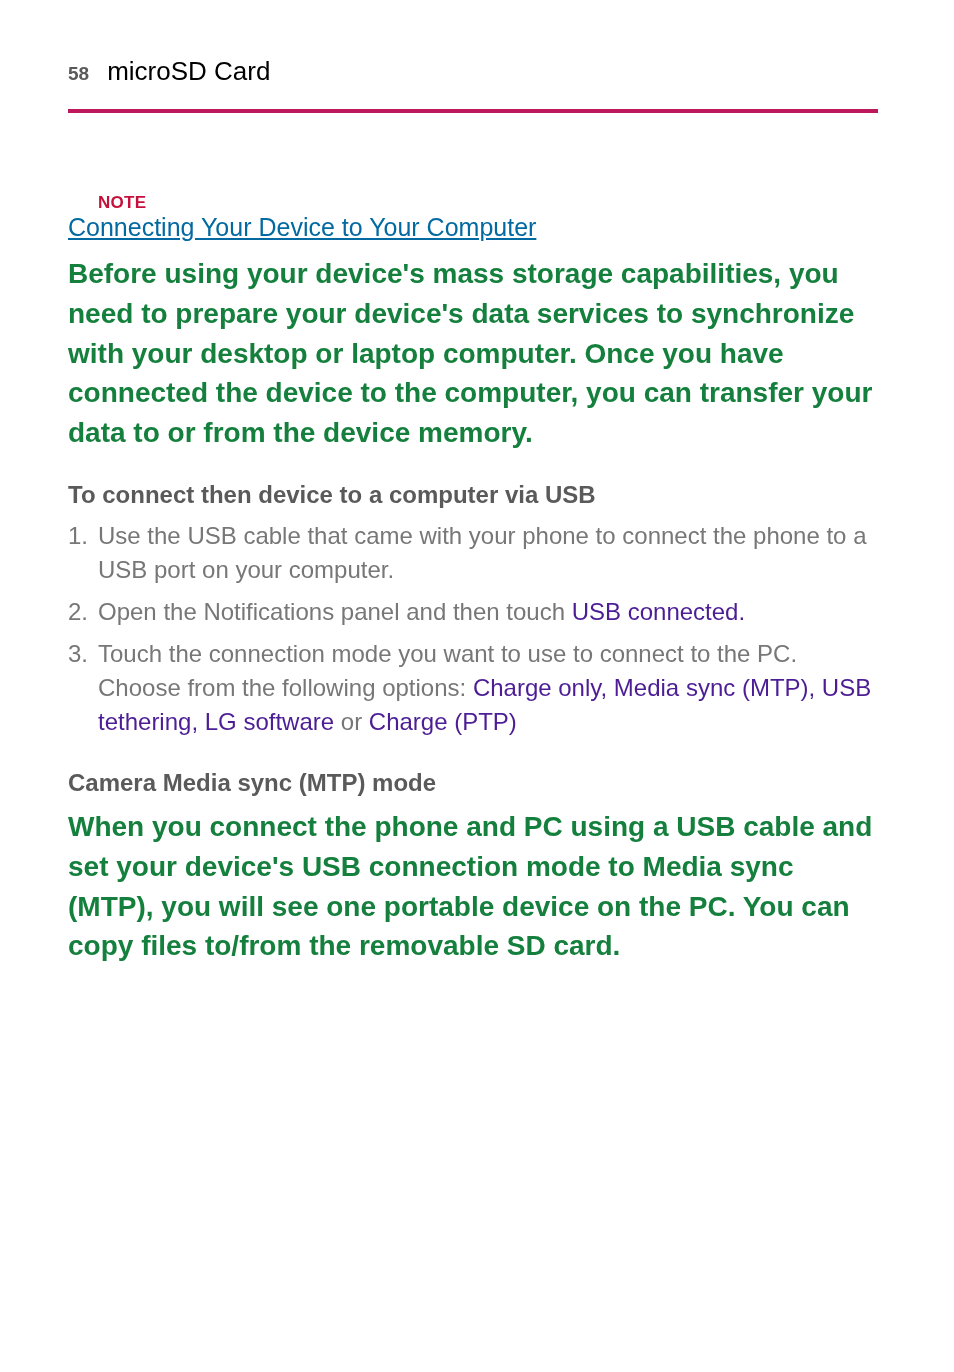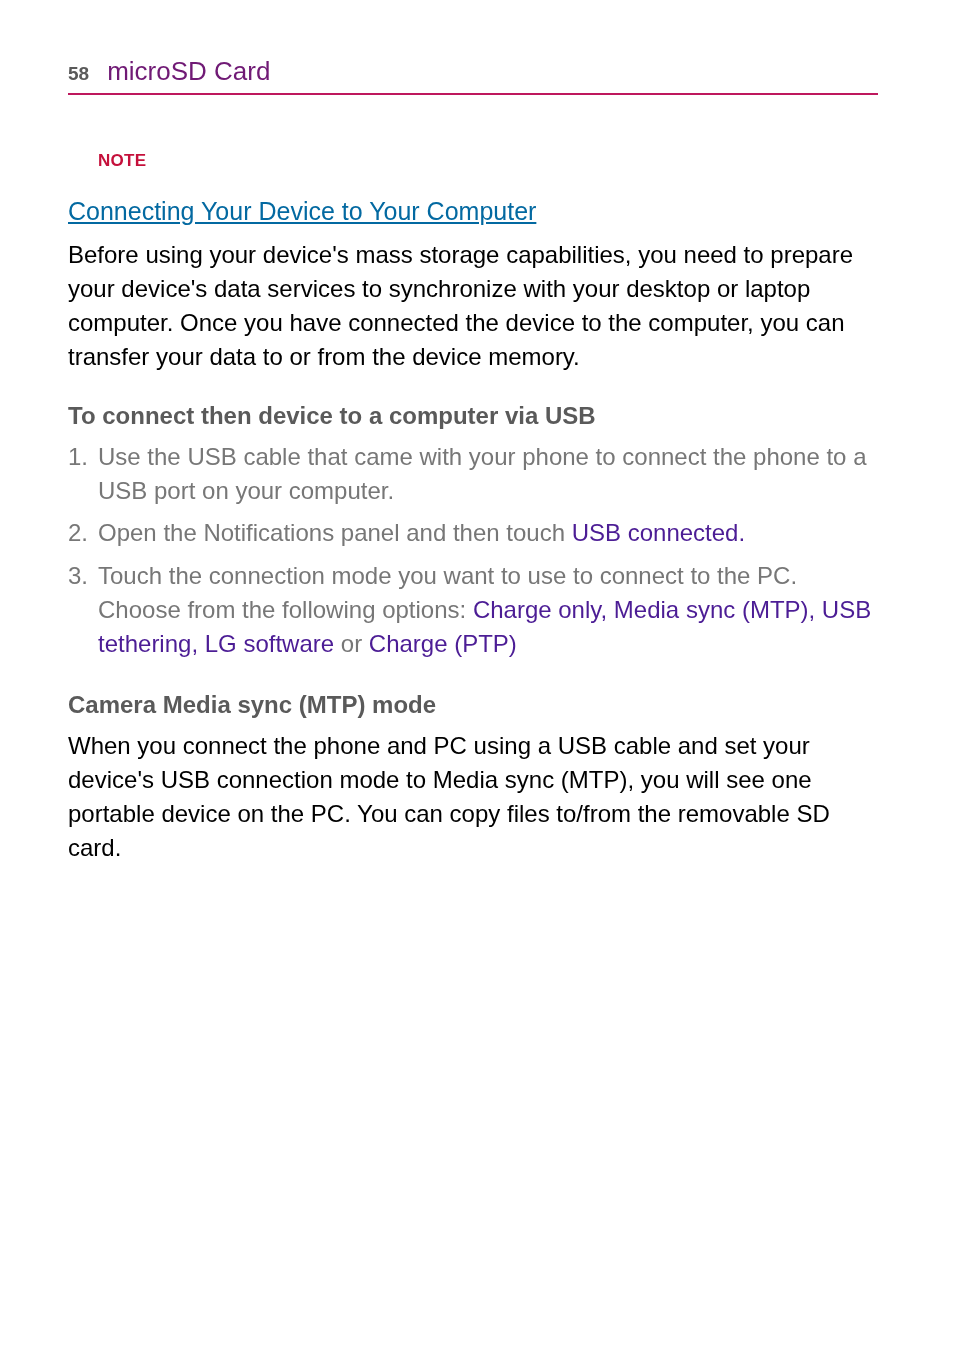--- a/index.html
+++ b/index.html
@@ -11,39 +11,38 @@
     width: 954px;
     height: 1372px;
     background: #ffffff;
     font-family: "Helvetica Neue", Helvetica, Arial, sans-serif;
     color: #6d6d6d;
     padding: 56px 76px 76px 68px;
   }
   .header-row {
     display: flex;
     align-items: baseline;
-    border-bottom: 2px solid #be185d;
-    padding-bottom: 6px;
-    margin-bottom: 56px;
+    border-bottom: 4px solid #be185d;
+    padding-bottom: 22px;
+    margin-bottom: 80px;
   }
   .page-num {
     font-size: 19px;
     font-weight: 600;
     color: #5a5a5a;
     margin-right: 18px;
   }
   .page-title {
     font-size: 26px;
     font-weight: 400;
-    color: #701a75;
+    color: #000000;
   }
   .note-block {
     display: flex;
     padding-left: 30px;
-    margin-bottom: 26px;
     gap: 48px;
   }
   .note-label {
     color: #c5103b;
     font-weight: 700;
     font-size: 17px;
     margin-right: 8px;
     flex-shrink: 0;
     letter-spacing: 0.3px;
   }
@@ -54,24 +53,24 @@
     font-weight: 300;
   }
   .section-heading-red {
     color: #0369a1;
     font-size: 25px;
     font-weight: 400;
     margin-bottom: 12px;
     text-decoration: underline;
   }
   .body-para {
-    font-size: 24px;
+    font-size: 28px;
     line-height: 1.42;
-    color: #000000;
-    font-weight: 400;
+    color: #15803d;
+    font-weight: 700;
     margin-bottom: 28px;
   }
   .subheading-bold {
     font-size: 24px;
     font-weight: 600;
     color: #5a5a5a;
     margin-bottom: 10px;
   }
   .numbered-list {
     list-style: none;

